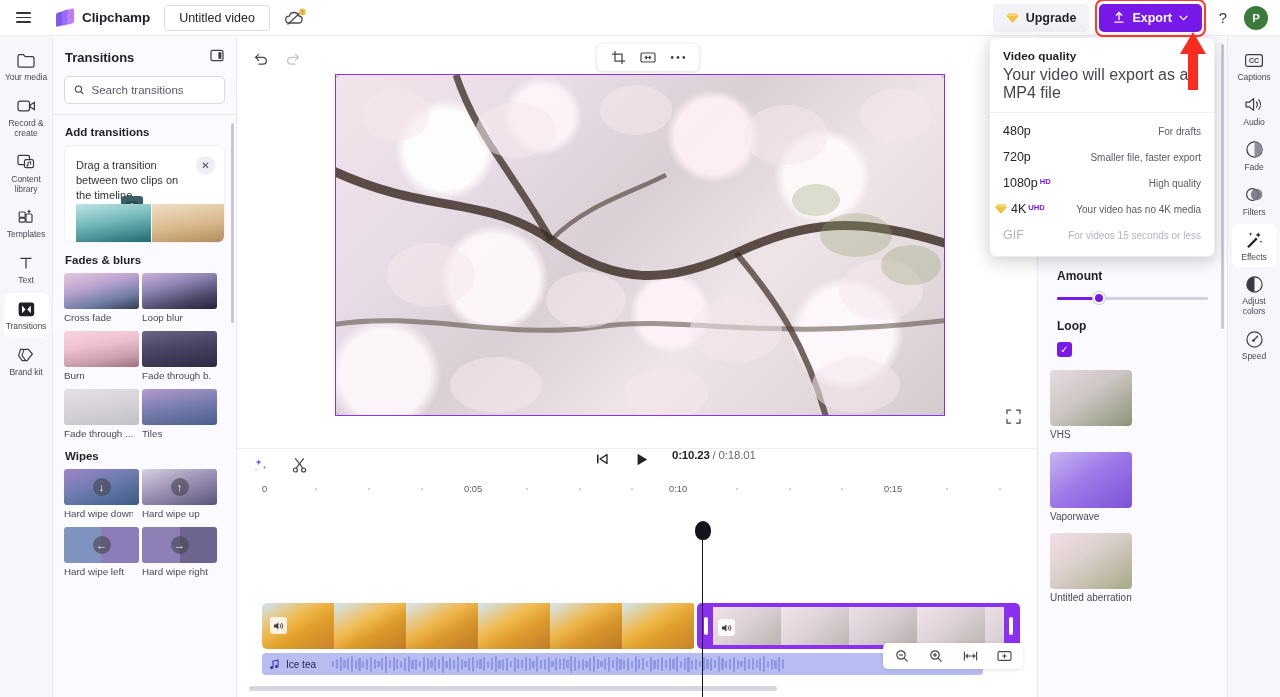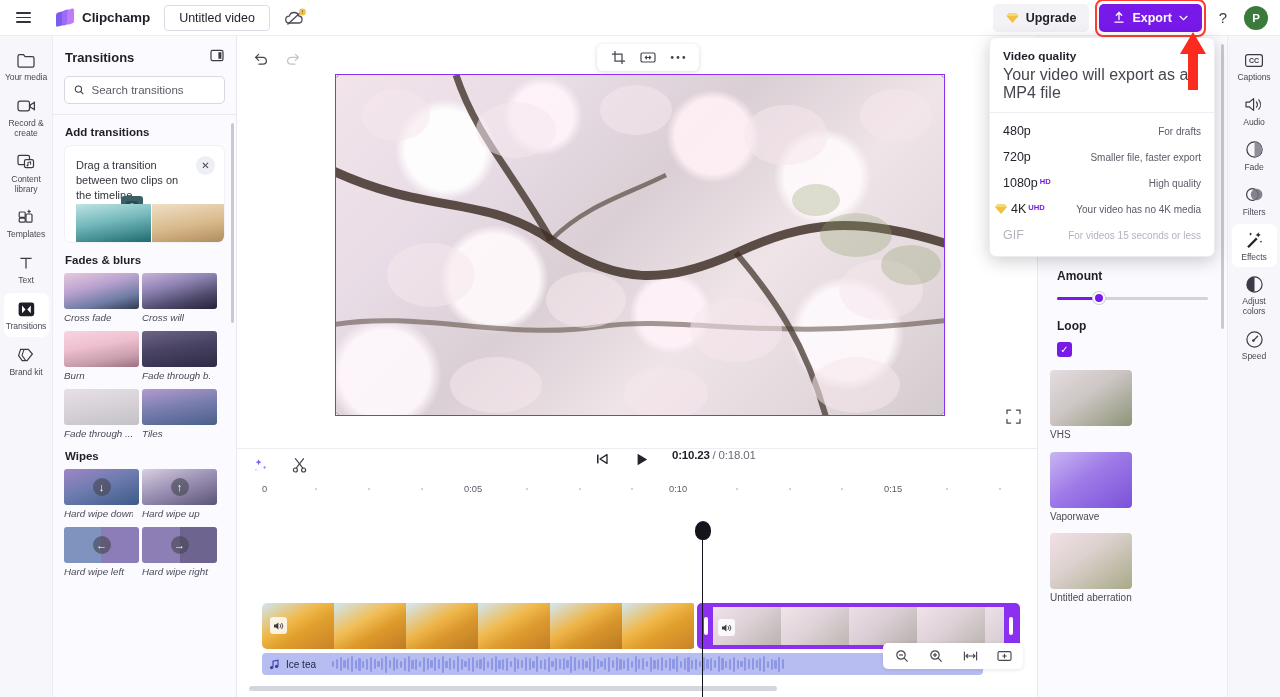--- a/index.html
+++ b/index.html
@@ -107,21 +107,21 @@
   }
   .tip-imgs { position:absolute; left:11px; bottom:0; display:flex; gap:1px; }
   .tip-img { width:75px; height:38px; }
   .tip-img.a { background:linear-gradient(170deg,#bfe3e4 0%,#74b9bb 45%,#1f6b70 100%); }
   .tip-img.b { background:linear-gradient(170deg,#f0dfc5 0%,#d8b98c 55%,#b08b5c 100%); }
   .tip-drag {
     position:absolute; left:56px; bottom:26px; width:22px; height:20px; border-radius:3px;
     background:#3b5f66; display:flex;align-items:center;justify-content:center;
   }
   .grid { display:flex; flex-wrap:wrap; gap:8px 9px; padding:0 11px; }
-  .tr-item { width:69px; cursor:pointer;font-style:italic; }
+  .tr-item { width:69px; cursor:pointer; }
   .tr-thumb { width:75px; height:36px; border-radius:3px; position:relative; overflow:hidden; }
   .tr-name { font-size:9.8px; color:#4a4a57; margin-top:3px; white-space:nowrap; overflow:hidden; }
   .arrow-circle {
     position:absolute; left:50%; top:50%; transform:translate(-50%,-50%);
     width:18px;height:18px;border-radius:50%;background:rgba(70,70,80,.62);
     display:flex;align-items:center;justify-content:center;color:#fff;font-size:11px;
   }
   .panel-sb { position:absolute; right:2px; top:8px; width:3px; height:200px; background:#c9c9d6; border-radius:2px;}
 
   
@@ -411,21 +411,21 @@
       </div>
 
       <div class="sec-title">Fades &amp; blurs</div>
       <div class="grid">
         <div class="tr-item">
           <div class="tr-thumb" style="background:linear-gradient(165deg,#e7c9dd 0%,#b9a2cf 38%,#6e7ca4 72%,#31384f 100%)"></div>
           <div class="tr-name">Cross fade</div>
         </div>
         <div class="tr-item">
           <div class="tr-thumb" style="background:linear-gradient(165deg,#c9b3d8 0%,#8f84b4 35%,#4e4a6b 70%,#23223a 100%)"></div>
-          <div class="tr-name">Cross will</div>
+          <div class="tr-name">Loop blur</div>
         </div>
         <div class="tr-item">
           <div class="tr-thumb" style="background:linear-gradient(170deg,#f8d3e0 0%,#efc0cf 40%,#c79cab 75%,#9d7080 100%)"></div>
           <div class="tr-name">Burn</div>
         </div>
         <div class="tr-item">
           <div class="tr-thumb" style="background:linear-gradient(170deg,#6d6486 0%,#4a4464 45%,#2d2a44 100%)"></div>
           <div class="tr-name">Fade through b...</div>
         </div>
         <div class="tr-item">

